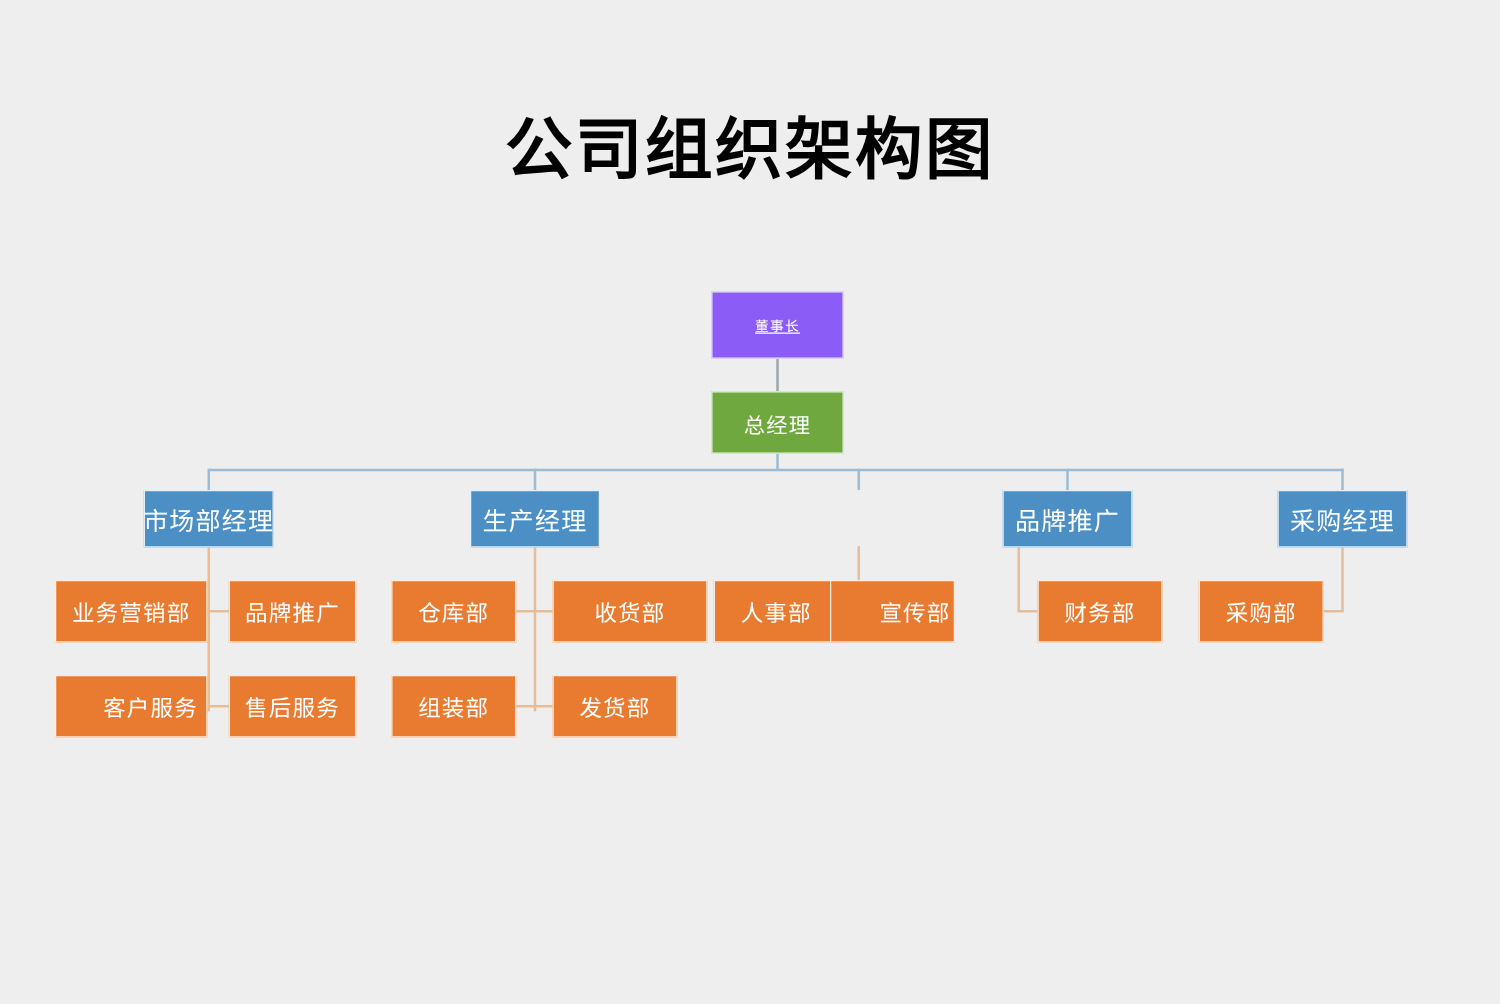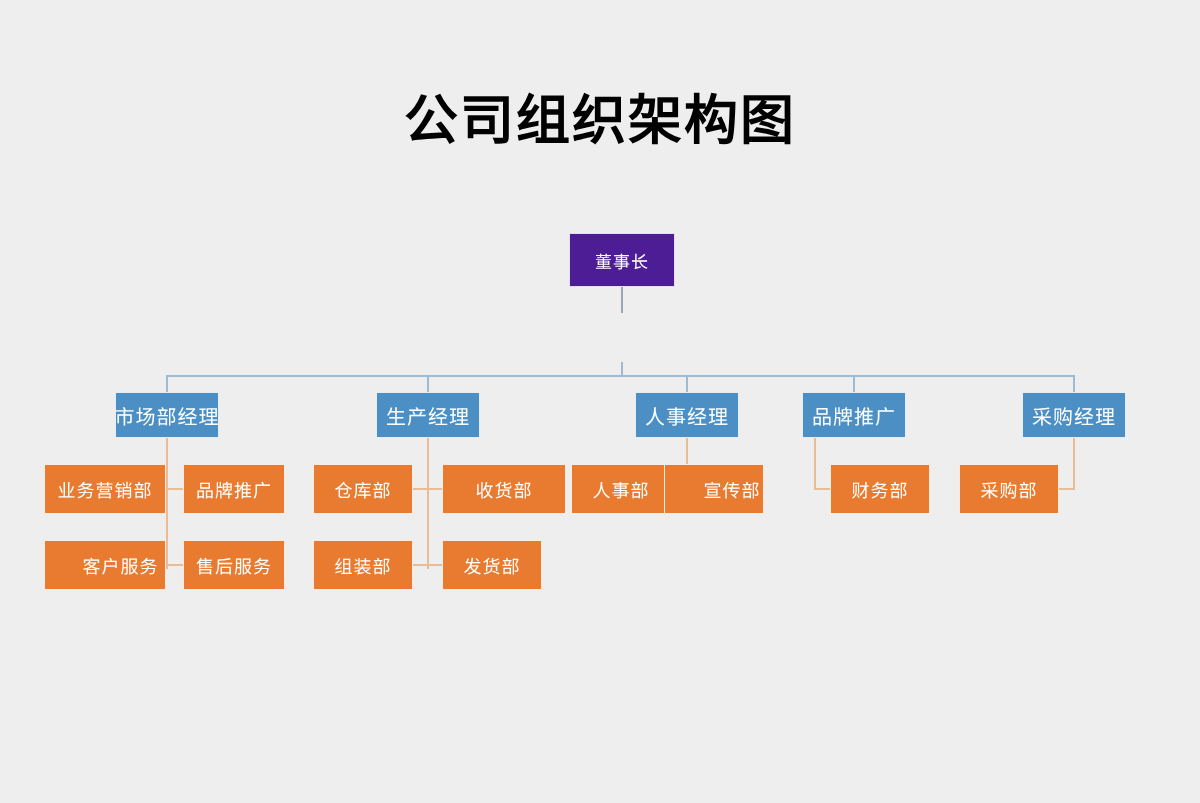--- a/index.html
+++ b/index.html
@@ -47,22 +47,23 @@
     justify-content: center;
     color: #ffffff;
     text-align: center;
     white-space: nowrap;
     letter-spacing: 1px;
     border: 1px solid rgba(255,255,255,0.85);
     z-index: 3;
   }
 
   .node-chairman {
-    background: #4c1d95;
-    font-size: 17px;
+    background: #8b5cf6;
+    font-size: 11px;
+    text-decoration: underline;
   }
   .node-gm {
     background: #6ea83f;
     font-size: 17px;
   }
   .node-manager {
     background: #4b8fc4;
     font-size: 20px;
   }
   .node-dept {
@@ -116,26 +117,26 @@
   <div class="conn conn-orange" style="left:670px; top:488px; width:34px; height:2px;"></div>
 
   <div class="conn conn-orange" style="left:814px; top:437px; width:2px; height:52px;"></div>
   <div class="conn conn-orange" style="left:814px; top:488px; width:20px; height:2px;"></div>
 
   <div class="conn conn-orange" style="left:1073px; top:437px; width:2px; height:52px;"></div>
   <div class="conn conn-orange" style="left:1051px; top:488px; width:24px; height:2px;"></div>
 
   <div class="node node-chairman" style="left:569px; top:233px; width:106px; height:54px;">董事长</div>
 
+  <div class="node node-gm" style="left:569px; top:313px; width:106px; height:50px;">总经理</div>
 
   <div class="node node-manager" style="left:115px; top:392px; width:104px; height:46px;">市场部经理</div>
 
   <div class="node node-manager" style="left:376px; top:392px; width:104px; height:46px;">生产经理</div>
 
-  <div class="node node-manager" style="left:635px; top:392px; width:104px; height:46px;">人事经理</div>
 
   <div class="node node-manager" style="left:802px; top:392px; width:104px; height:46px;">品牌推广</div>
 
   <div class="node node-manager" style="left:1022px; top:392px; width:104px; height:46px;">采购经理</div>
 
   <div class="node node-dept" style="left:44px; top:464px; width:122px; height:50px;">业务营销部</div>
 
   <div class="node node-dept" style="left:183px; top:464px; width:102px; height:50px;">品牌推广</div>
 
   <div class="node node-dept" style="left:313px; top:464px; width:100px; height:50px;">仓库部</div>

